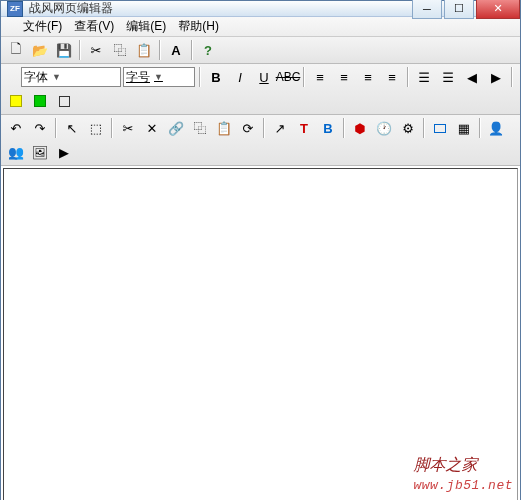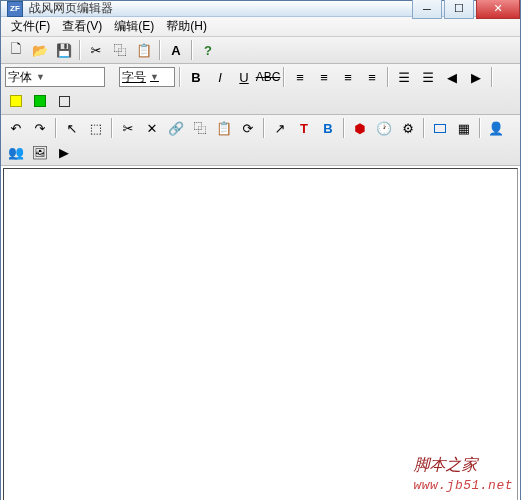--- a/index.html
+++ b/index.html
@@ -4,26 +4,26 @@
 <style>
 * { box-sizing: border-box; margin: 0; padding: 0; }
 body { font-family: "Microsoft YaHei", SimSun, sans-serif; font-size: 12px; background: #fff; width: 521px; height: 500px; overflow: hidden; position: relative; }
 .window { border: 1px solid #5a7aa0; background: #fff; }
 .titlebar { background: linear-gradient(#fdfefe, #e8f0f7, #d4e3f2); height: 16px; display: flex; align-items: center; padding: 0 0 0 6px; border-bottom: 1px solid #b0c4de; }
 .titlebar .app-icon { width: 16px; height: 16px; background: #4a7bc4; border: 1px solid #2a5b94; margin-right: 6px; display: flex; align-items: center; justify-content: center; color: #fff; font-size: 8px; font-weight: bold; }
 .titlebar .title { flex: 1; color: #333; }
 .win-controls { display: flex; gap: 0; }
 .win-btn { width: 30px; height: 20px; border: 1px solid #8aa8c8; background: linear-gradient(#f0f6fb, #d8e6f2); display: flex; align-items: center; justify-content: center; margin-left: 2px; cursor: pointer; font-size: 11px; }
 .win-btn.close { background: linear-gradient(#e88, #c33); color: #fff; width: 44px; border-color: #a33; }
-.menubar { background: linear-gradient(#f8f8f8, #eee); height: 20px; display: flex; align-items: center; padding: 0 4px; border-bottom: 1px solid #ccc; }
+.menubar { background: linear-gradient(#f8f8f8, #eee); height: 20px; display: flex; align-items: center; padding: 0 16px; border-bottom: 1px solid #ccc; }
 .menu-item { padding: 2px 6px; cursor: pointer; }
 .toolbar { background: linear-gradient(#f4f4f4, #e4e4e4); border-bottom: 1px solid #bbb; display: flex; align-items: center; padding: 2px 4px; gap: 2px; flex-wrap: wrap; }
 .tool-btn { width: 22px; height: 22px; border: 1px solid transparent; display: flex; align-items: center; justify-content: center; cursor: pointer; font-size: 13px; background: transparent; }
 .sep { width: 2px; height: 20px; border-left: 1px solid #aaa; border-right: 1px solid #fff; margin: 0 2px; }
-.dropdown { height: 20px; border: 1px solid #888; background: #fff; font-size: 12px; padding: 0 2px; display: flex; align-items: center; }
+.dropdown { height: 20px; border: 1px solid #888; background: #fff; font-size: 12px; padding: 0 2px; display: flex; align-items: center; margin-left: 16px; }
 .dropdown .arrow { margin-left: 4px; font-size: 9px; color: #555; }
 .editor-area { background: #fff; border: 1px inset #999; margin: 2px; height: 358px; }
 .watermark { position: absolute; right: 8px; bottom: 6px; color: #9b2222; font-family: Liberation Mono, monospace; font-size: 16px; font-style: italic; }
 .watermark .url { font-size: 13px; color: #c44; letter-spacing: 0.5px; }
 .ico { display: inline-flex; width: 16px; height: 16px; align-items: center; justify-content: center; }
 </style>
 </head>
 <body>
 
 <div class="window">
@@ -72,21 +72,21 @@
     <div class="tool-btn">
         <span style="color:#2a7b2a;font-weight:bold;">?</span>
       </div>
   </div>
 
   <div class="toolbar">
     <div class="dropdown" style="width:100px;">
         <span>字体</span>
         <span class="arrow">▼</span>
       </div>
-    <div class="dropdown" style="width:56px;margin-left:12px;text-decoration:underline;">
+    <div class="dropdown" style="width:72px;margin-left:0;text-decoration:underline;">
         <span>字号</span>
         <span class="arrow">▼</span>
       </div>
     <div class="sep"></div>
     <div class="tool-btn">
         <b>B</b>
       </div>
     <div class="tool-btn">
         <i>I</i>
       </div>

